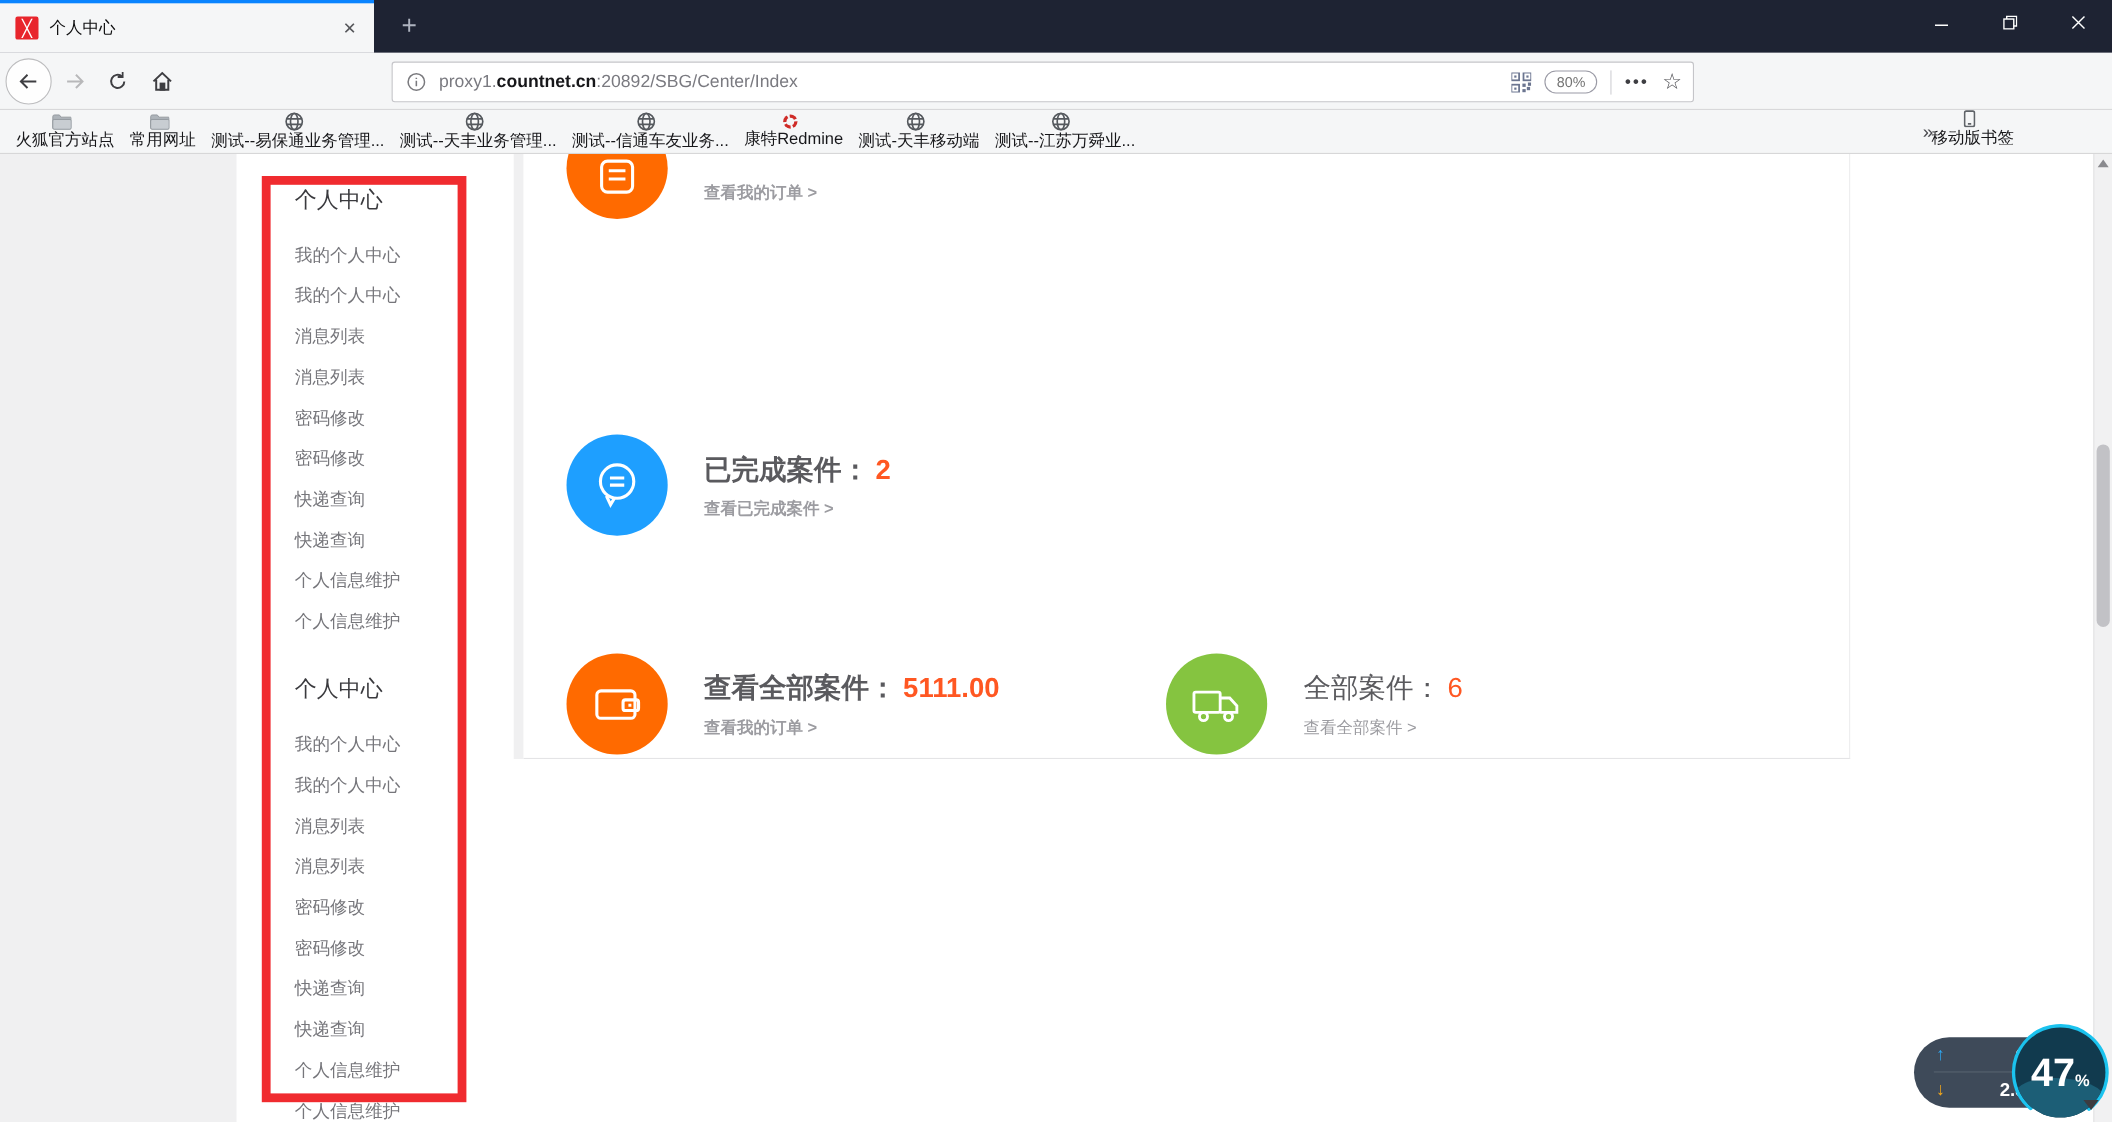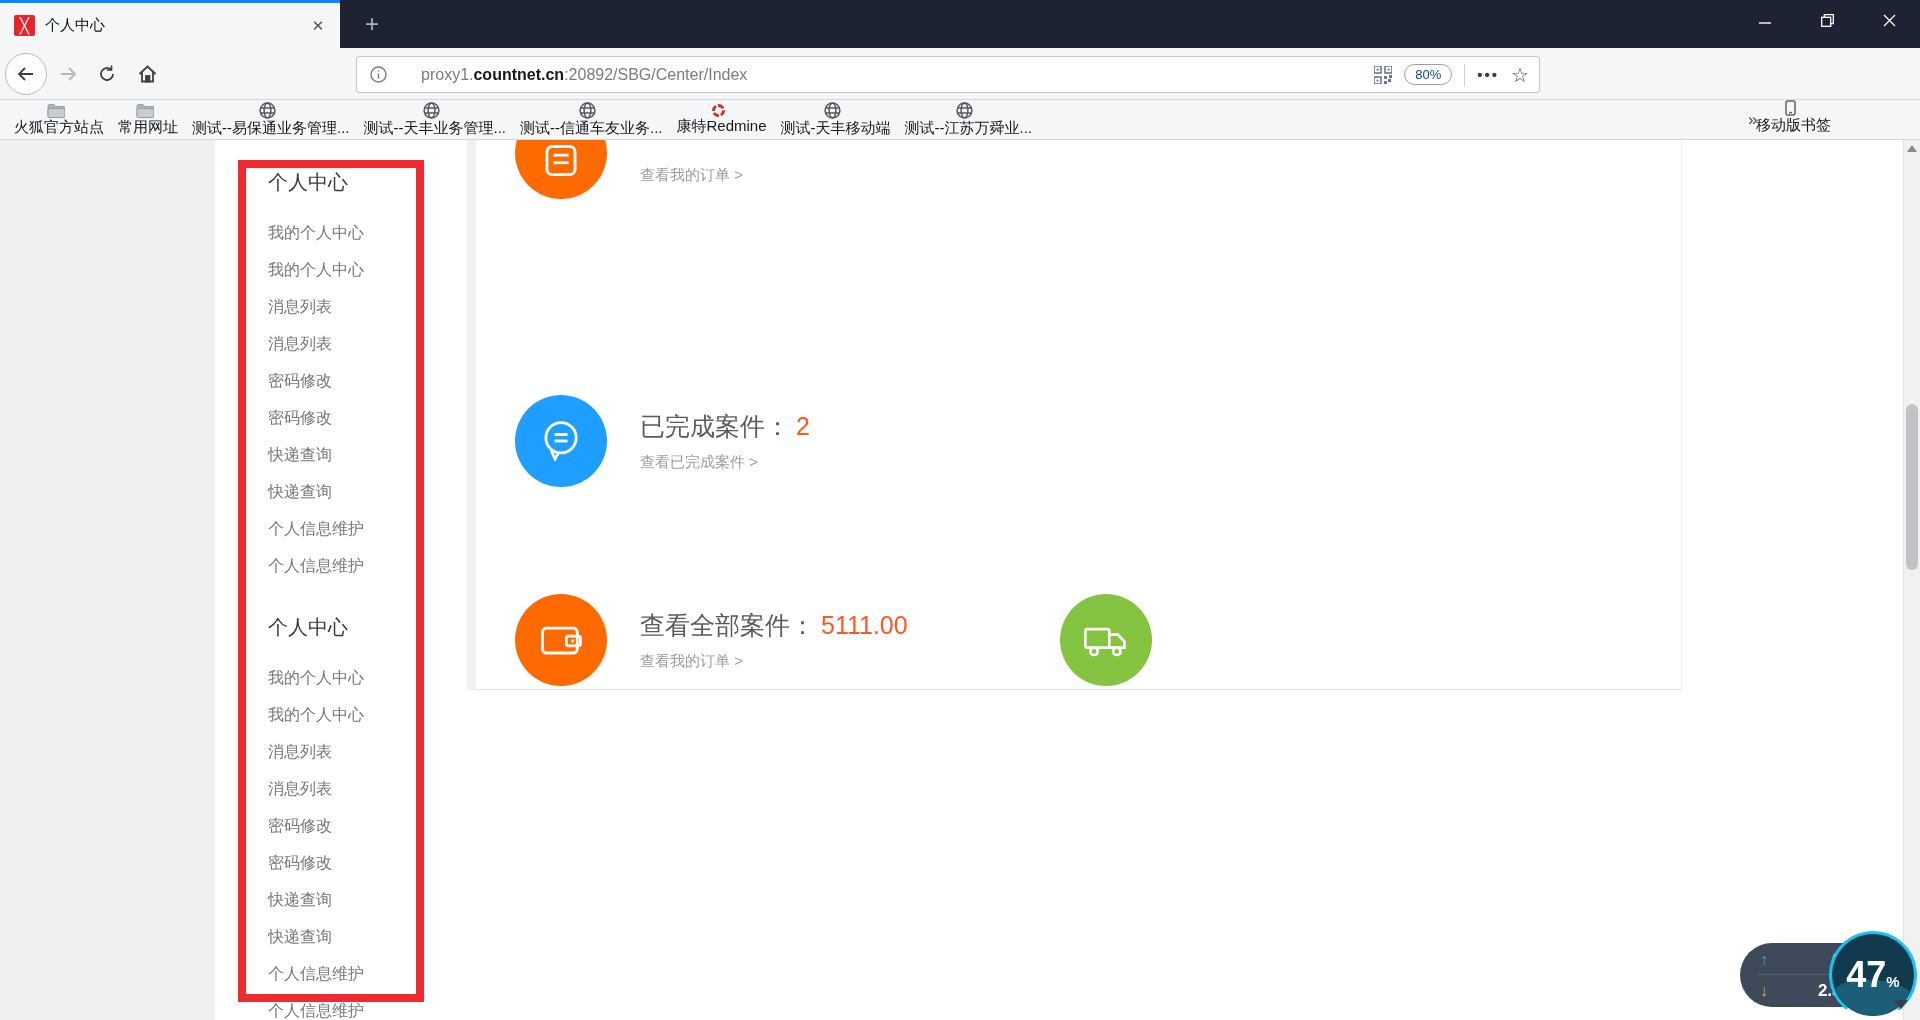--- a/index.html
+++ b/index.html
@@ -19,27 +19,27 @@
   .wctrls{position:absolute;right:0;top:0;height:40px;display:flex;}
   .wbtn{width:62px;height:40px;display:flex;align-items:center;justify-content:center;color:#fff;}
   
   .toolbar{position:absolute;left:0;top:48px;width:1920px;height:52px;background:#f5f6f7;
     border-bottom:1px solid #d8d8da;box-sizing:border-box;display:flex;align-items:center;}
   .navbtn{display:flex;align-items:center;justify-content:center;color:#3e3e42;}
   .backbtn{width:40px;height:40px;margin-left:5px;border:1px solid #bcbcbe;border-radius:50%;background:#fefefe;}
   .fwd{width:34px;height:40px;color:#b8b8ba;margin-left:4px;}
   .reload,.home{width:36px;height:40px;margin-left:4px;}
   .urlbar{position:absolute;left:356px;top:8px;width:1184px;height:37px;background:#fff;
-    border:1px solid #c5c5c9;border-radius:3px;box-sizing:border-box;display:flex;align-items:center;gap:22px;}
+    border:1px solid #c5c5c9;border-radius:3px;box-sizing:border-box;display:flex;align-items:center;}
   .info-ic{margin:0 12px 0 13px;color:#7a7a7e;flex:none;}
   .urltext{font-size:16px;white-space:nowrap;flex:1;overflow:hidden;}
   .url-gray{color:#7a7a80;}
   .url-domain{color:#17171a;font-weight:600;}
   .ub-right{display:flex;align-items:center;flex:none;margin-right:10px;gap:12px;}
-  .zoom-pill{border:1px solid #9a9aa5;border-radius:11px;font-size:13px;color:#0c4a6e;
+  .zoom-pill{border:1px solid #9a9aa5;border-radius:11px;font-size:13px;color:#737373;
     padding:2px 10px;line-height:15px;}
   .vsep{width:1px;height:22px;background:#d0d0d4;}
   .dots{color:#3e3e42;font-size:15px;letter-spacing:2px;font-weight:bold;}
   .star{color:#4a4a4f;font-size:20px;}
   .tb-right{position:absolute;right:10px;top:48px;height:52px;display:flex;align-items:center;gap:10px;}
   .tb-ic{width:34px;height:36px;display:flex;align-items:center;justify-content:center;}
   
   .bmbar{position:absolute;left:0;top:100px;width:1920px;height:40px;background:#f5f6f7;
     border-bottom:1px solid #d7d7d8;box-sizing:border-box;display:flex;align-items:center;font-size:15px;color:#17171a;}
   .bm-item{display:flex;align-items:center;margin-left:14px;white-space:nowrap;flex-direction:column;}
@@ -59,21 +59,21 @@
   .side-header{font-size:20px;color:#3a3a3e;height:28px;line-height:28px;}
   .side-items{margin-top:18px;}
   .side-item{font-size:16px;color:#76767b;height:37px;line-height:37px;}
   .red-box{position:absolute;left:238px;top:20px;width:186px;height:842px;
     border:8px solid #f02b2f;box-sizing:border-box;z-index:6;pointer-events:none;}
   .main-panel{position:absolute;left:476px;top:0;width:1206px;height:550px;background:#fff;
     border-bottom:1px solid #e4e4e6;border-right:1px solid #ededee;box-sizing:border-box;overflow:hidden;}
   .cards-row{position:absolute;left:0;width:1206px;height:92px;}
   .row0{top:-33px;}  .row1{top:255px;}  .row2{top:454px;}
   .card{position:absolute;top:0;display:flex;height:92px;}
-  .card.c0{left:39px;} .card.c1{left:584px;}
+  .card.c0{left:39px;font-weight:bold;} .card.c1{left:584px;}
   .circle{width:92px;height:92px;border-radius:50%;display:flex;align-items:center;justify-content:center;flex:none;}
   .card-text{margin-left:33px;display:flex;flex-direction:column;justify-content:center;}
   .card-title{font-size:25px;color:#5a5a5e;white-space:nowrap;}
   .card-title .num{color:#ff5722;margin-left:6px;}
   .card-link{font-size:15px;color:#9c9ca1;margin-top:10px;white-space:nowrap;}
   .card.partial .card-text{justify-content:flex-start;padding-top:59px;}
   .card.partial .card-link{margin-top:0;}
   
   .scrollbar{position:absolute;left:1903px;top:0;width:17px;height:880px;background:#f1f1f2;
     border-left:1px solid #e3e3e4;box-sizing:border-box;}
@@ -406,20 +406,24 @@
             <div class="circle" style="background: rgb(133, 196, 64);">
               <span>
                 <svg width="52" height="52" viewBox="0 0 48 48" fill="none" stroke="#fff" stroke-width="2.4">
                   <rect x="5" y="14" width="22" height="17" rx="1.5"></rect>
                   <path d="M27 19 H35 L41 25.5 V31 H27"></path>
                   <circle cx="13" cy="34.5" r="3.4"></circle>
                   <circle cx="34" cy="34.5" r="3.4"></circle>
                 </svg>
               </span>
             </div>
+            <div class="card-text">
+              <div class="card-title"><span>全部案件：</span><span class="num">6</span></div>
+              <div class="card-link">查看全部案件 &gt;</div>
+            </div>
           </div>
         </div>
       </div>
 
     <div class="scrollbar">
       <div class="sb-up"></div>
       <div class="sb-thumb"></div>
     </div>
 
     <div class="net-pill">

